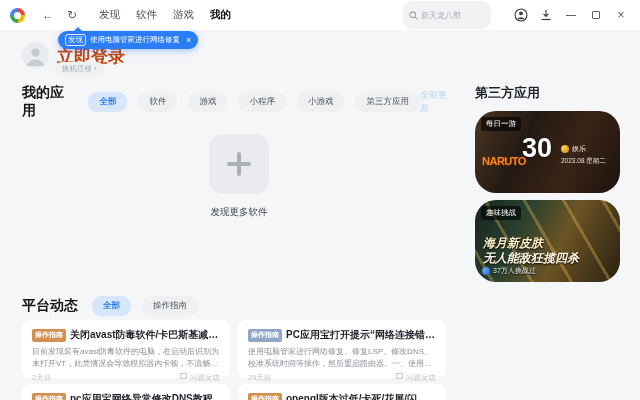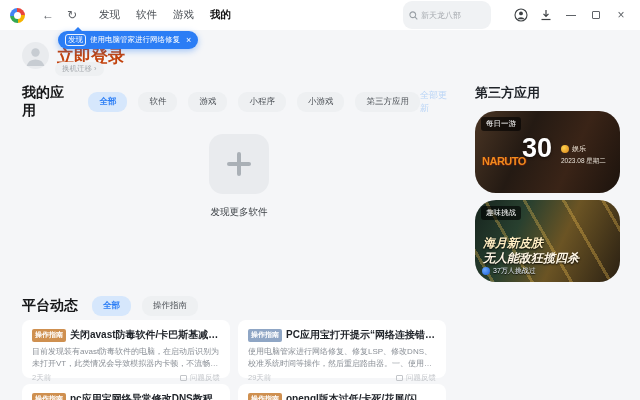--- a/index.html
+++ b/index.html
@@ -132,21 +132,21 @@
   .news-tag { flex:none; font-size:7px; color:#fff; border-radius:2px; padding:1.5px 3px; font-weight:bold; }
   .tag-orange { background:#cf9050; }
   .tag-blue { background:#8fa6c5; }
   .news-title { font-size:10px; font-weight:bold; color:#1f2329; white-space:nowrap; overflow:hidden; text-overflow:ellipsis; }
   .news-body {
     margin-top:4px; font-size:8px; color:#8a8f96; line-height:1.45;
     display:-webkit-box; -webkit-line-clamp:2; -webkit-box-orient:vertical; overflow:hidden;
   }
   .news-footer { margin-top:4px; display:flex; align-items:center; font-size:7.5px; color:#c2c5c9; }
   .news-time { }
-  .news-action { margin-left:auto; display:flex; align-items:center; gap:3px; cursor:pointer; }
+  .news-action { margin-left:auto; display:flex; align-items:flex-start; gap:3px; cursor:pointer; }
   .feedback-icon { width:7px; height:6px; border:1px solid #c2c5c9; border-radius:1px; }
 </style>
 </head>
 <body>
 
 <div class="titlebar">
   <div class="logo"></div>
   <div class="nav-btn">←</div>
   <div class="nav-btn">↻</div>
   <div class="tabs">

